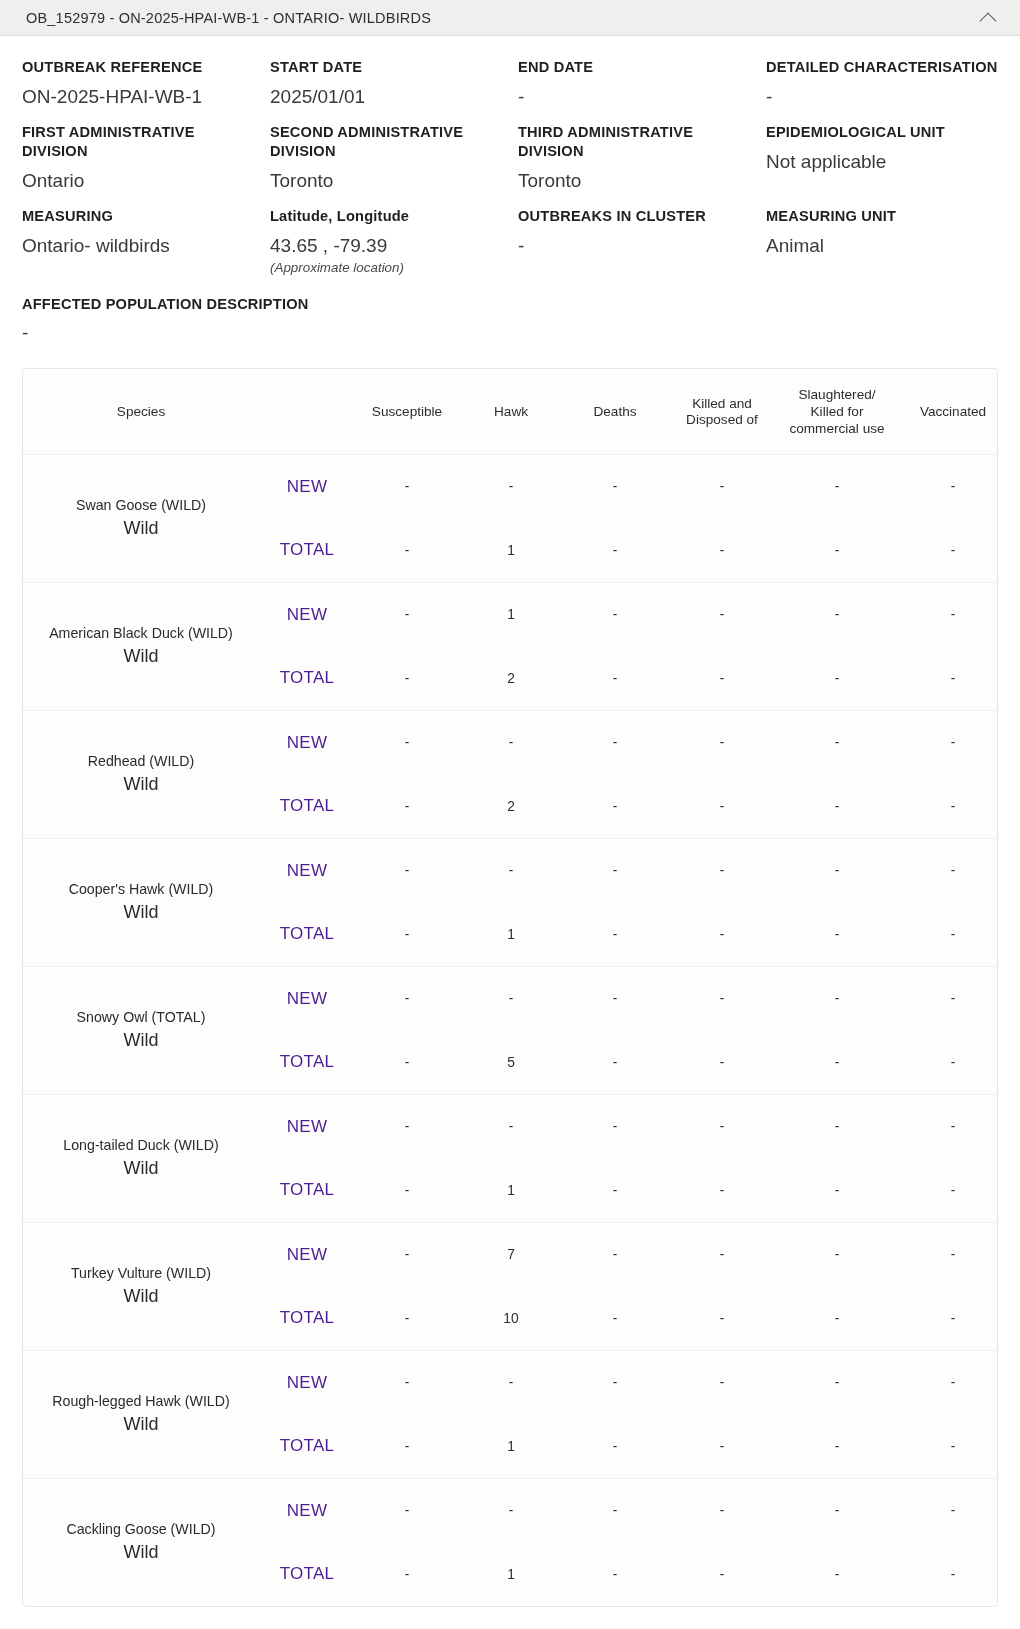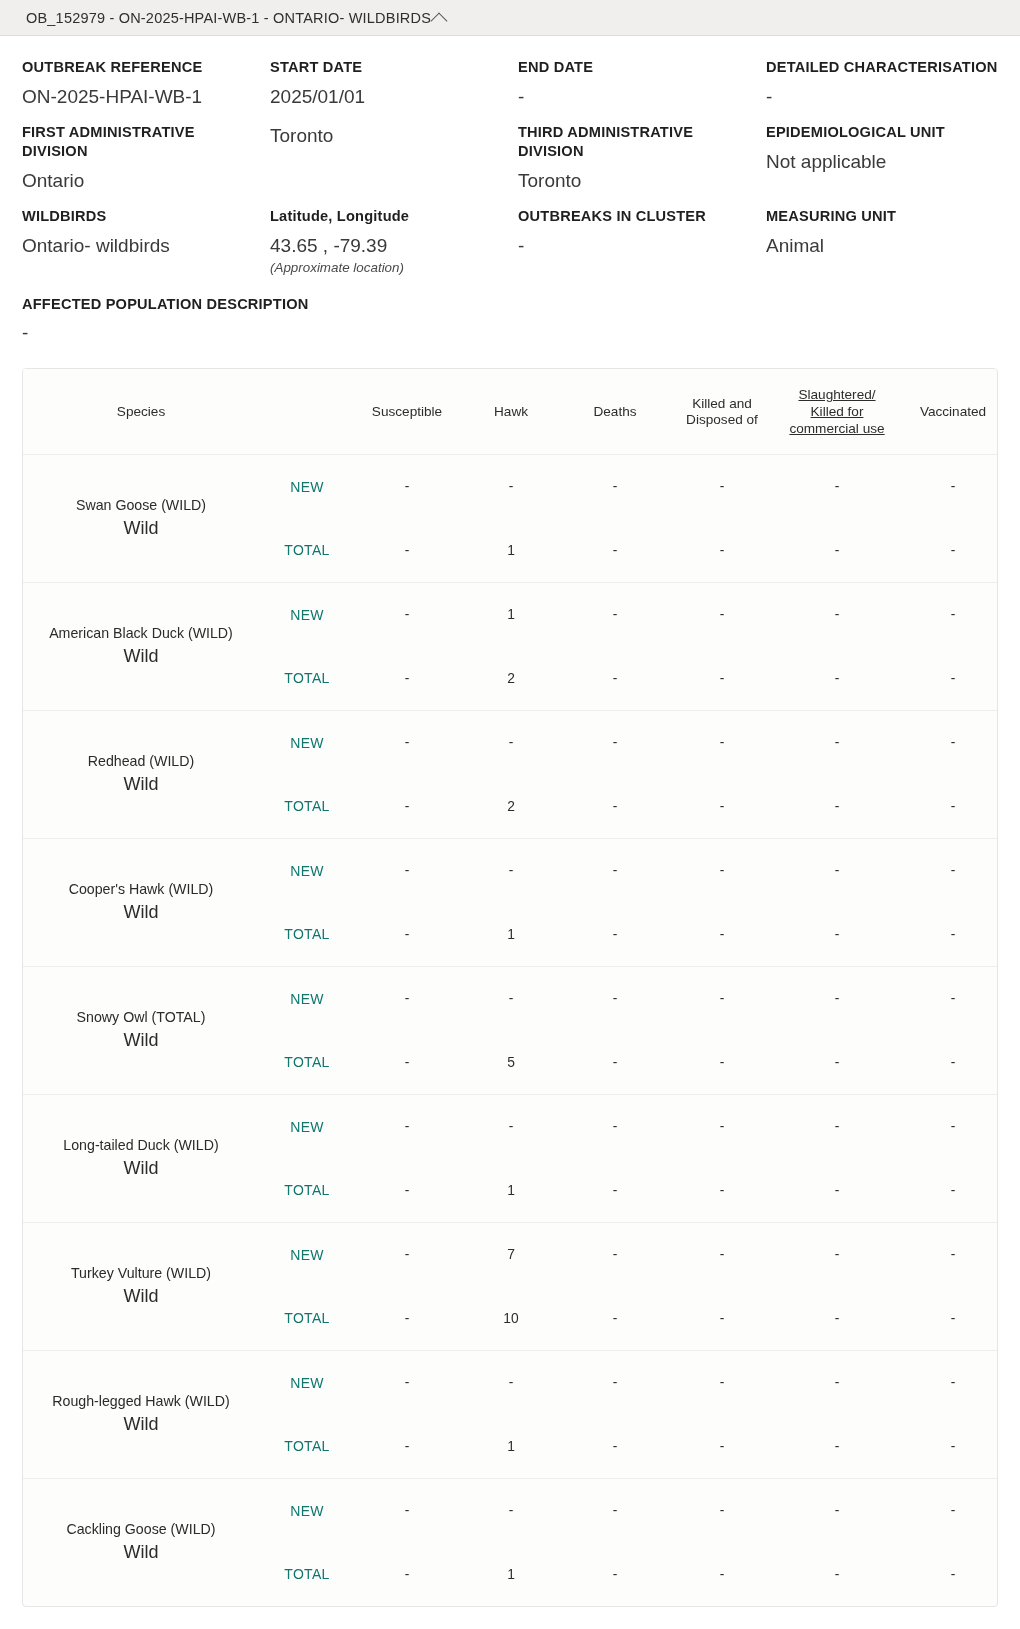--- a/index.html
+++ b/index.html
@@ -17,20 +17,21 @@
     background: #ffffff;
   }
 
   
   .panel-header {
     height: 36px;
     background: #f0efed;
     border-bottom: 1px solid #dedddb;
     display: flex;
     align-items: center;
+    justify-content: space-between;
     padding: 0 22px 0 26px;
   }
   .panel-header .title {
     font-size: 14.5px;
     letter-spacing: .2px;
     color: #2f2f2f;
   }
   .chev {
     width: 18px;
     height: 18px;
@@ -105,21 +106,21 @@
     line-height: 1.25;
     background: #fdfdfc;
   }
   table.species thead tr {
     border-bottom: 1px solid #e7e6e4;
   }
   th.col-species { width: 236px; }
   th.col-flag    { width: 96px; }
   th.col-num     { width: 104px; }
   th.col-killed  { width: 110px; }
-  th.col-slaughter { width: 120px; text-decoration: underline; }
+  th.col-slaughter { width: 120px; }
   th.col-vacc    { width: 112px; }
 
   .hdr-clip {
     max-height: 58px;
     overflow: hidden;
     display: block;
   }
 
   td {
     font-size: 13.8px;
@@ -130,23 +131,23 @@
     height: 64px;
   }
   td.species-cell {
     font-size: 14.2px;
     line-height: 1.4;
     color: #2b2b2b;
   }
   td.species-cell .sp-name { display: block; text-align: center; }
   td.species-cell .sp-sub { display: block; font-size: 18px; }
   td.flag-cell {
-    font-size: 14px;
+    font-size: 17px;
     letter-spacing: .3px;
-    color: #0f766e;
+    color: #4c1d95;
   }
   tr.total-row td { }
   tbody tr.group-sep td {
     border-top: 1px solid #efeeec;
   }
 </style>
 </head>
 <body>
 
 <div class="page">
@@ -176,35 +177,36 @@
         <div class="field-value">-</div>
       </div>
     </div>
 
     <div class="info-row">
       <div>
         <div class="field-label">FIRST ADMINISTRATIVE DIVISION</div>
         <div class="field-value">Ontario</div>
       </div>
       <div>
+        <div class="field-label">SECOND ADMINISTRATIVE DIVISION</div>
         <div class="field-value">Toronto</div>
       </div>
       <div>
         <div class="field-label">THIRD ADMINISTRATIVE DIVISION</div>
         <div class="field-value">Toronto</div>
       </div>
       <div>
         <div class="field-label">EPIDEMIOLOGICAL UNIT</div>
         <div class="field-value">Not applicable</div>
       </div>
     </div>
 
     <div class="info-row">
       <div>
-        <div class="field-label">WILDBIRDS</div>
+        <div class="field-label">MEASURING</div>
         <div class="field-value">Ontario- wildbirds</div>
       </div>
       <div>
         <div class="field-label">Latitude, Longitude</div>
         <div class="field-value">43.65 , -79.39</div>
         <div class="field-sub">(Approximate location)</div>
       </div>
       <div>
         <div class="field-label">OUTBREAKS IN CLUSTER</div>
         <div class="field-value">-</div>

